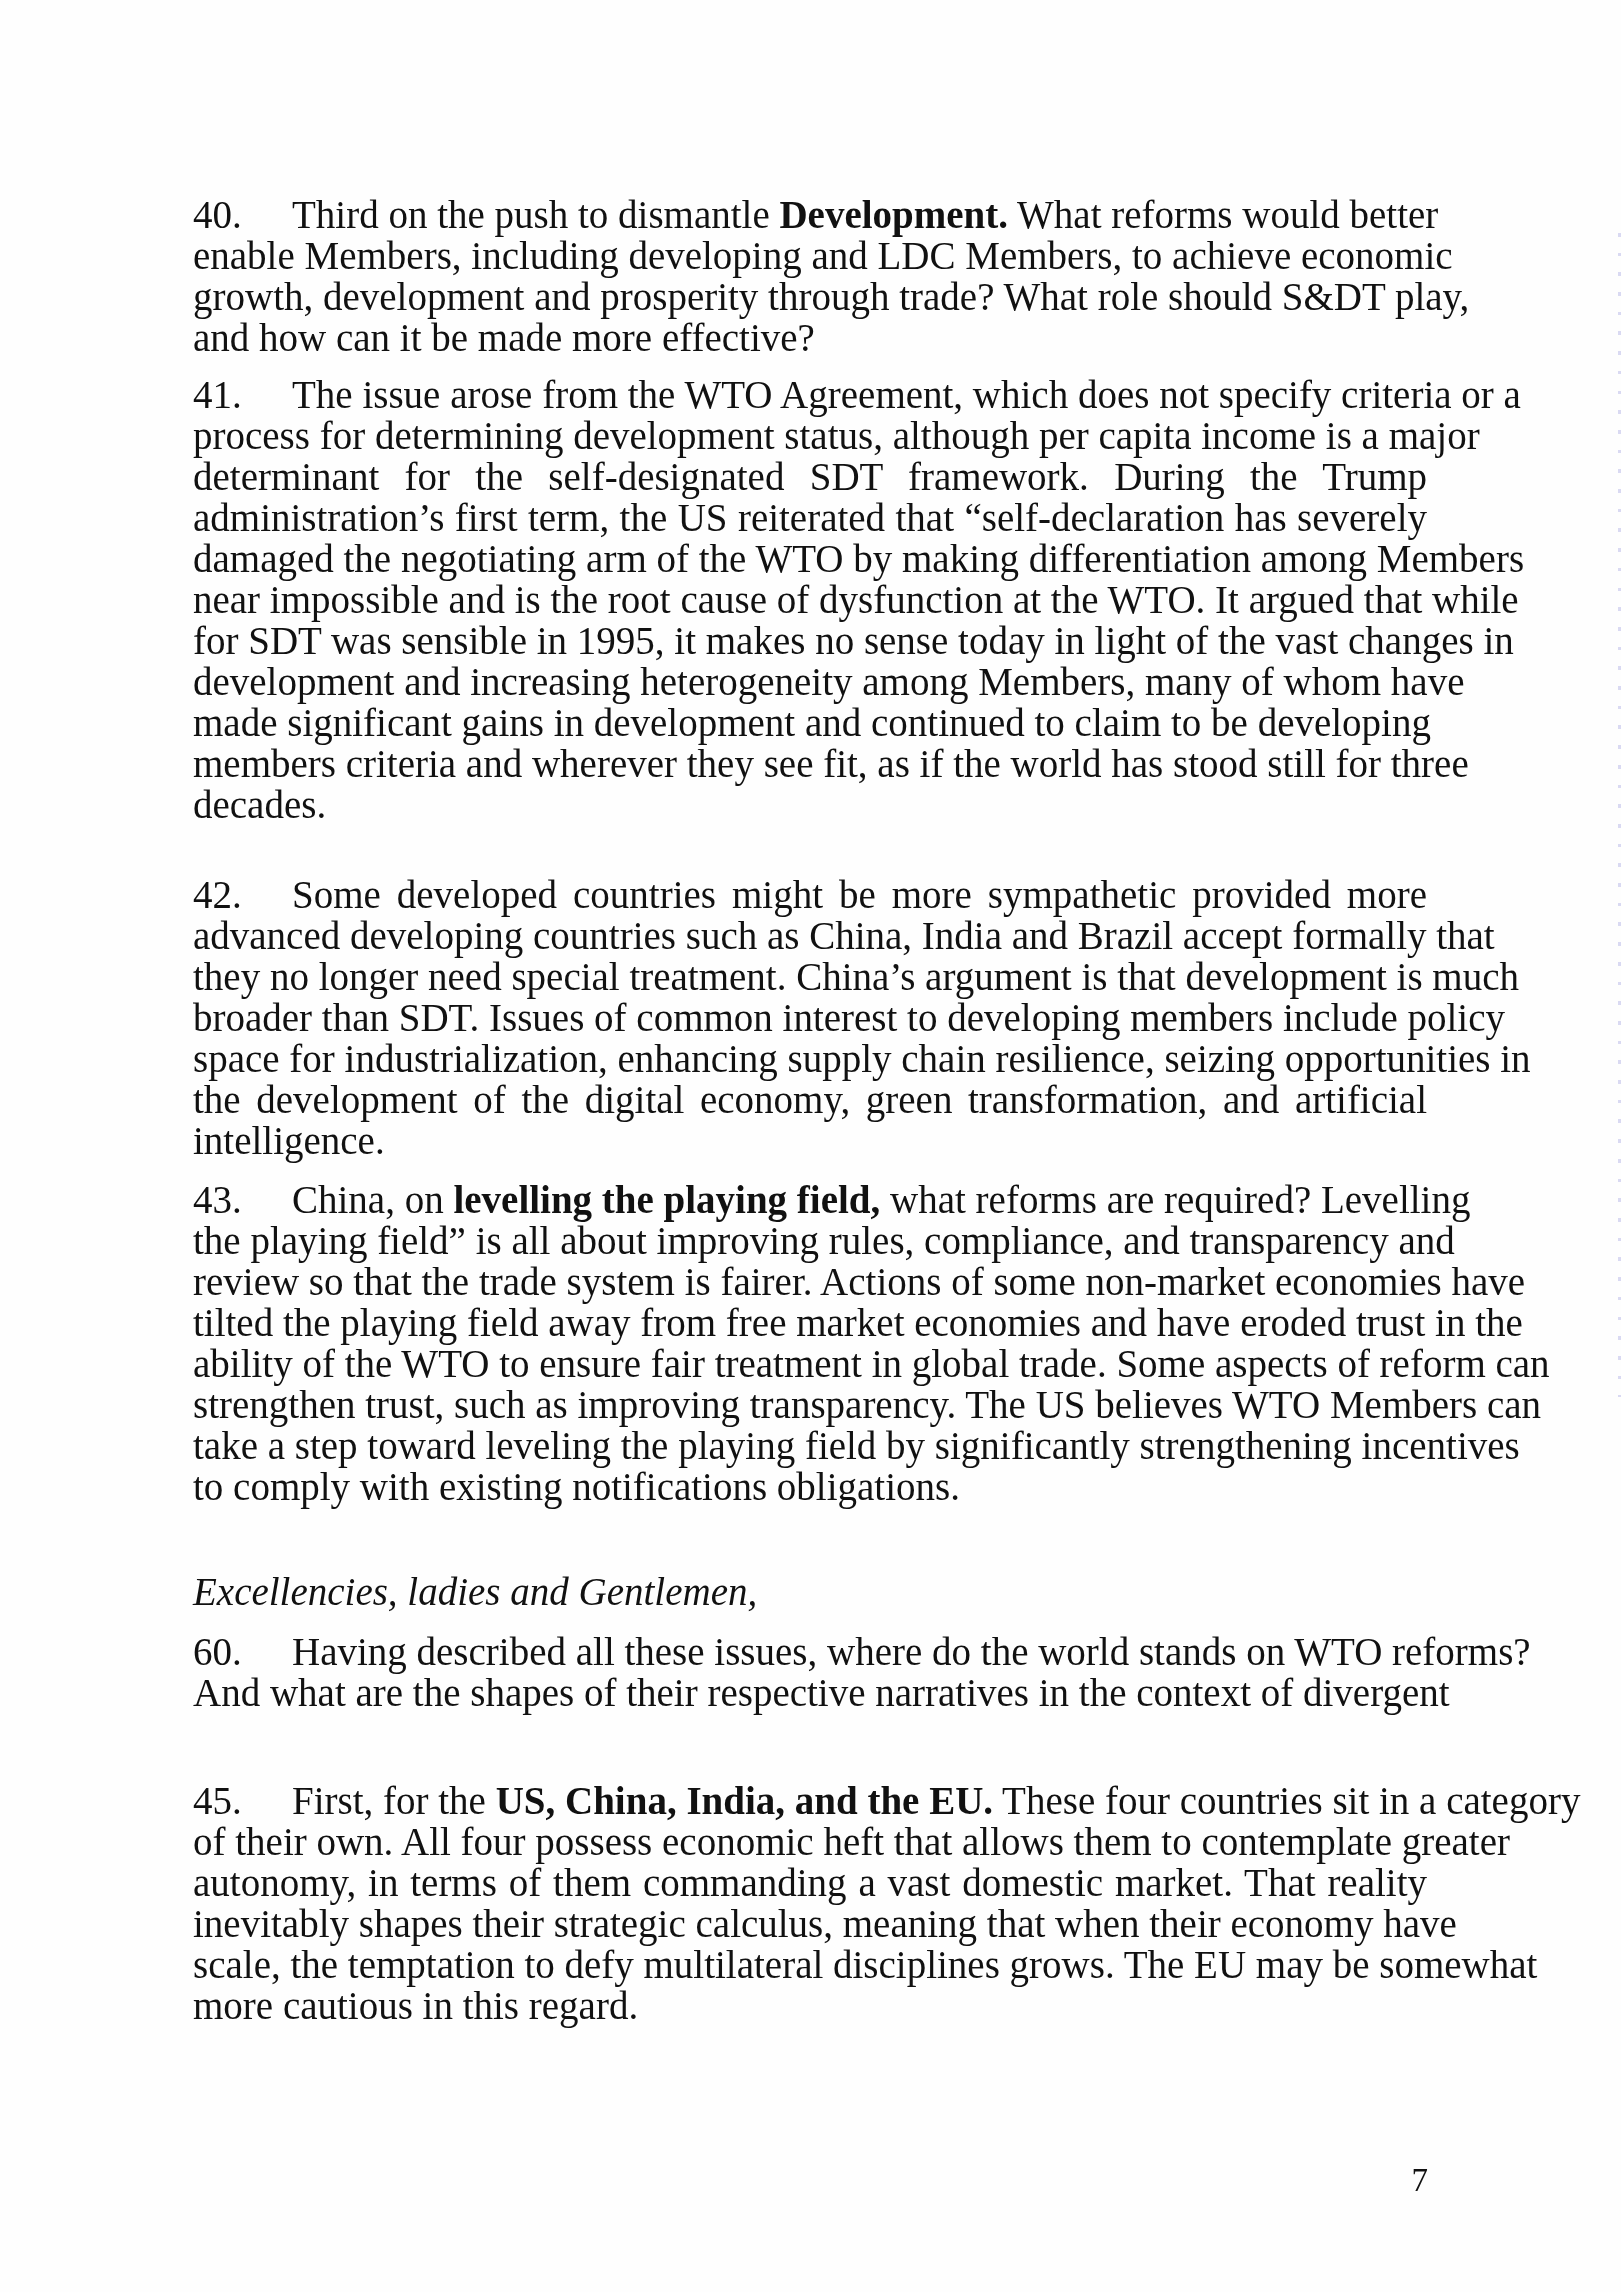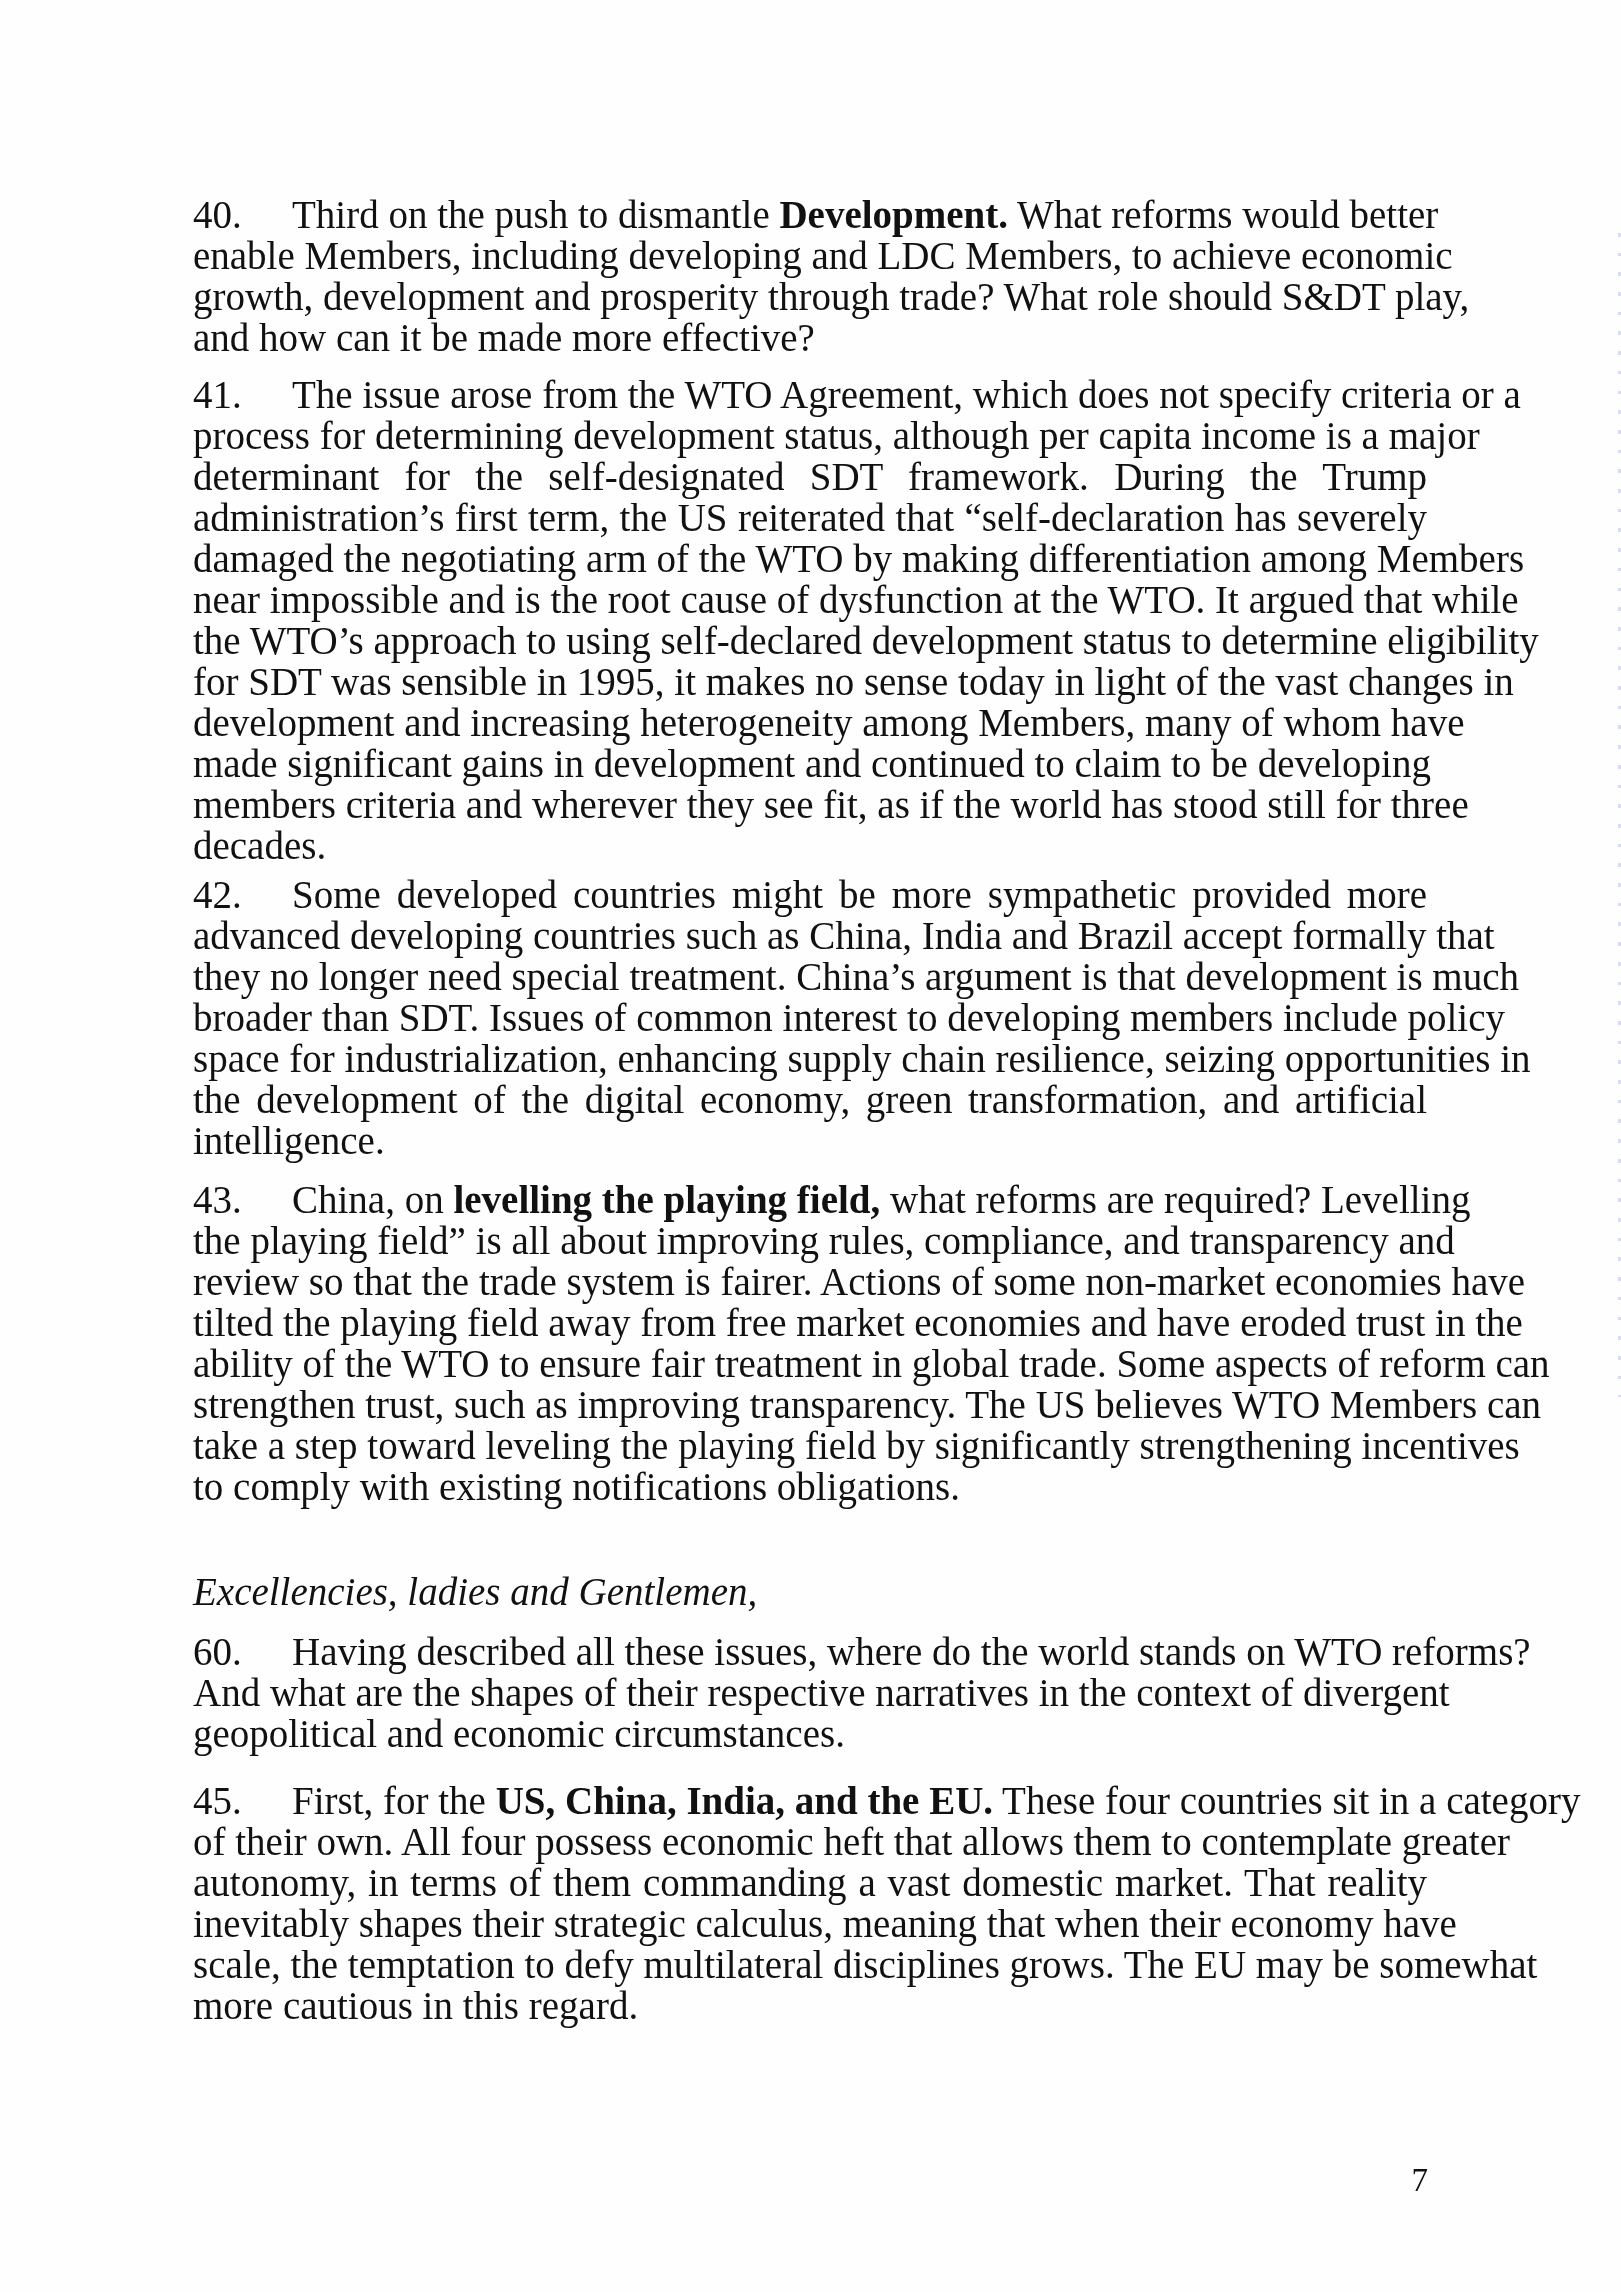--- a/index.html
+++ b/index.html
@@ -43,21 +43,20 @@
     <span class="line last">and how can it be made more effective?</span>
   </div>
 
   <div class="para" style="top:374px;">
     <span class="line"><span class="num">41.</span><span>The issue arose from the WTO Agreement, which does not specify criteria or a</span></span>
     <span class="line">process for determining development status, although per capita income is a major</span>
     <span class="line">determinant for the self-designated SDT framework. During the Trump</span>
     <span class="line">administration’s first term, the US reiterated that “self-declaration has severely</span>
     <span class="line">damaged the negotiating arm of the WTO by making differentiation among Members</span>
     <span class="line">near impossible and is the root cause of dysfunction at the WTO. It argued that while</span>
-    <span class="line">the WTO’s approach to using self-declared development status to determine eligibility</span>
     <span class="line">for SDT was sensible in 1995, it makes no sense today in light of the vast changes in</span>
     <span class="line">development and increasing heterogeneity among Members, many of whom have</span>
     <span class="line">made significant gains in development and continued to claim to be developing</span>
     <span class="line">members criteria and wherever they see fit, as if the world has stood still for three</span>
     <span class="line last">decades.</span>
   </div>
 
   <div class="para" style="top:874px;">
     <span class="line"><span class="num">42.</span><span>Some developed countries might be more sympathetic provided more</span></span>
     <span class="line">advanced developing countries such as China, India and Brazil accept formally that</span>
@@ -79,21 +78,20 @@
     <span class="line last">to comply with existing notifications obligations.</span>
   </div>
 
   <div class="para salutation" style="top:1571px;">
     <span class="line last">Excellencies, ladies and Gentlemen,</span>
   </div>
 
   <div class="para" style="top:1631px;">
     <span class="line"><span class="num">60.</span><span>Having described all these issues, where do the world stands on WTO reforms?</span></span>
     <span class="line">And what are the shapes of their respective narratives in the context of divergent</span>
-    <span class="line last">geopolitical and economic circumstances.</span>
   </div>
 
   <div class="para" style="top:1768px;margin-top:12px;">
     <span class="line"><span class="num">45.</span><span>First, for the </span><b>US, China, India, and the EU.</b><span> These four countries sit in a category</span></span>
     <span class="line">of their own. All four possess economic heft that allows them to contemplate greater</span>
     <span class="line">autonomy, in terms of them commanding a vast domestic market. That reality</span>
     <span class="line">inevitably shapes their strategic calculus, meaning that when their economy have</span>
     <span class="line">scale, the temptation to defy multilateral disciplines grows. The EU may be somewhat</span>
     <span class="line last">more cautious in this regard.</span>
   </div>

